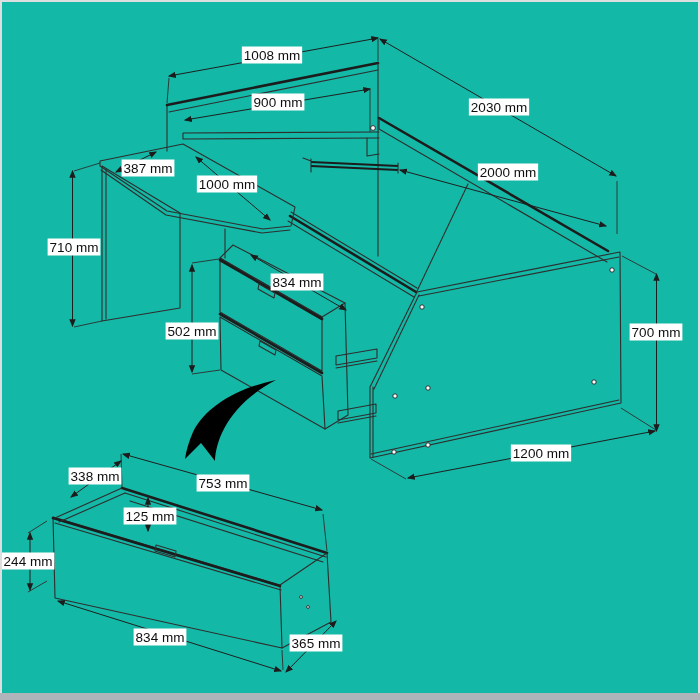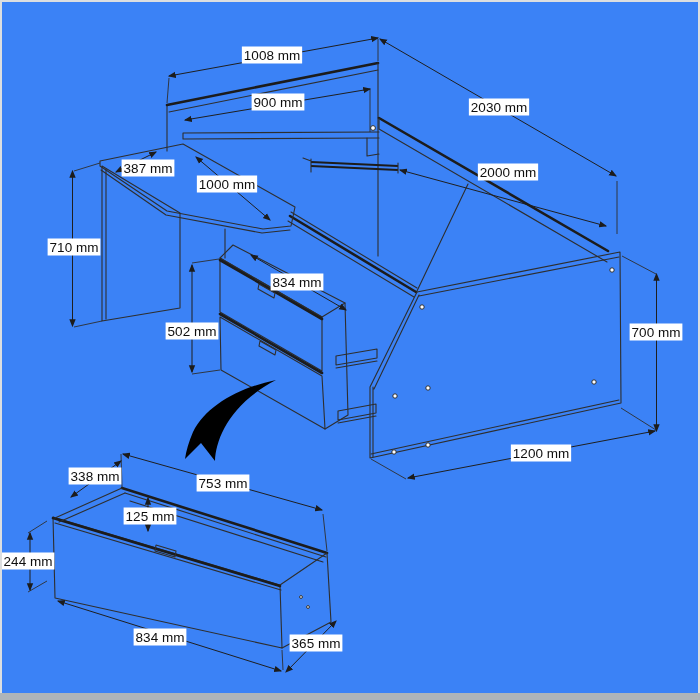--- a/index.html
+++ b/index.html
@@ -1,17 +1,17 @@
 <!DOCTYPE html>
 <html><head>
 <meta charset="utf-8">
 <style>
   html, body { margin: 0; padding: 0; background: #ffffff; }
   .stage {
-    position: relative; width: 700px; height: 700px; background: #3b82f6;
+    position: relative; width: 700px; height: 700px; background: #14b8a6;
     font-family: "Liberation Sans", "DejaVu Sans", sans-serif; overflow: hidden;
   }
   svg { display: block; }
   .s     { fill: none; stroke: #2e2e2e; stroke-width: 1.1; stroke-linejoin: round; stroke-linecap: round; }
   .thick { fill: none; stroke: #1c1c1c; stroke-width: 2.6; stroke-linecap: round; }
   .bar   { fill: none; stroke: #1c1c1c; stroke-width: 2.2; stroke-linecap: butt; }
   .dim   { fill: none; stroke: #1f1f1f; stroke-width: 1; }
   .ext   { fill: none; stroke: #2e2e2e; stroke-width: 0.9; }
   .hole  { fill: #ffffff; stroke: #2e2e2e; stroke-width: 1; }
   .dim-label {

